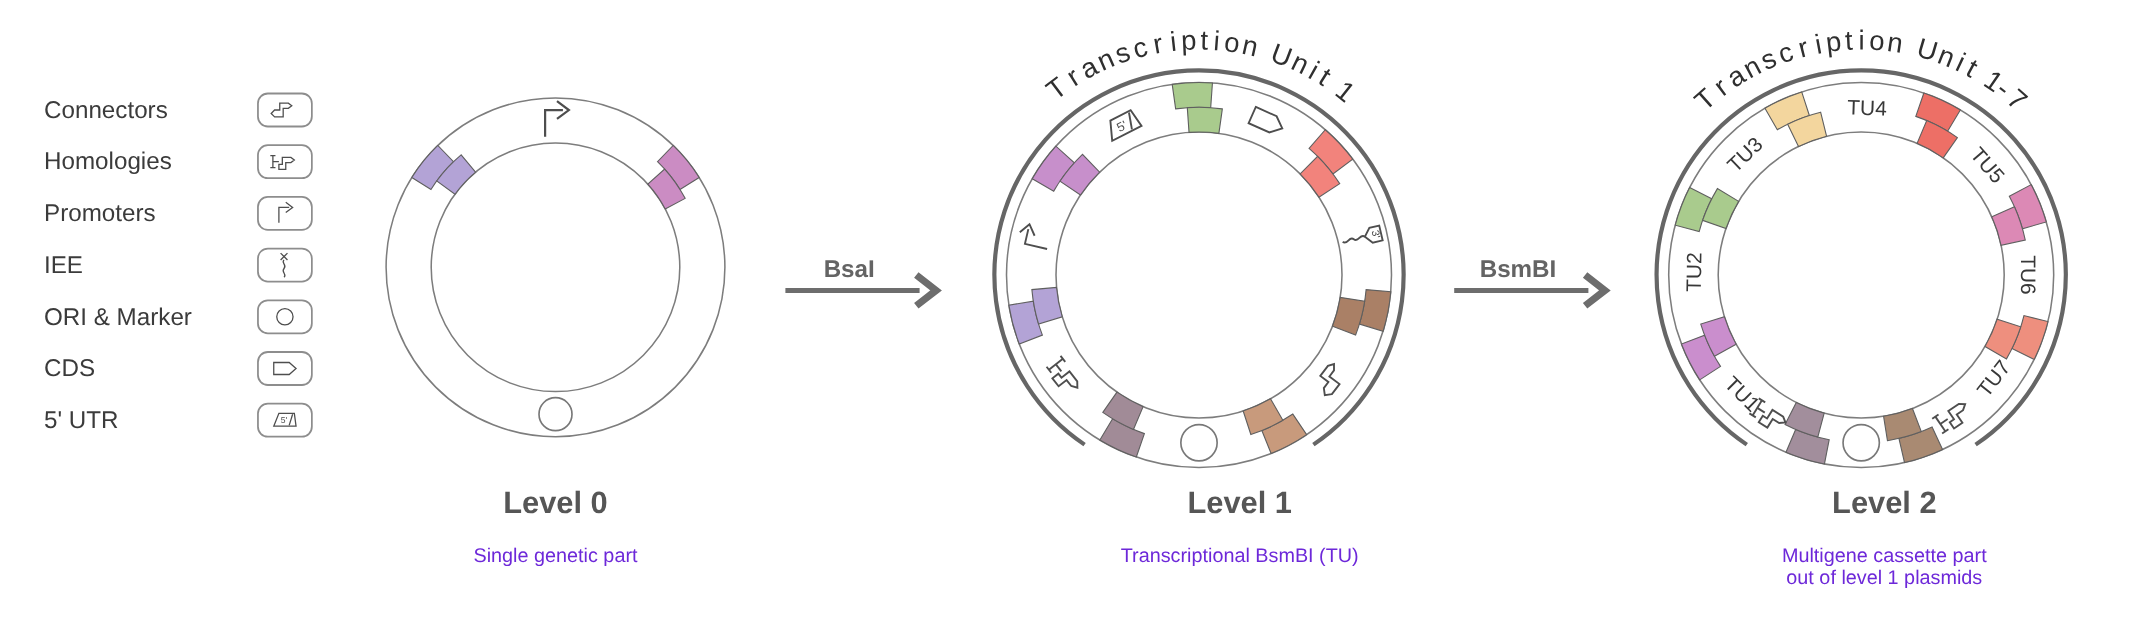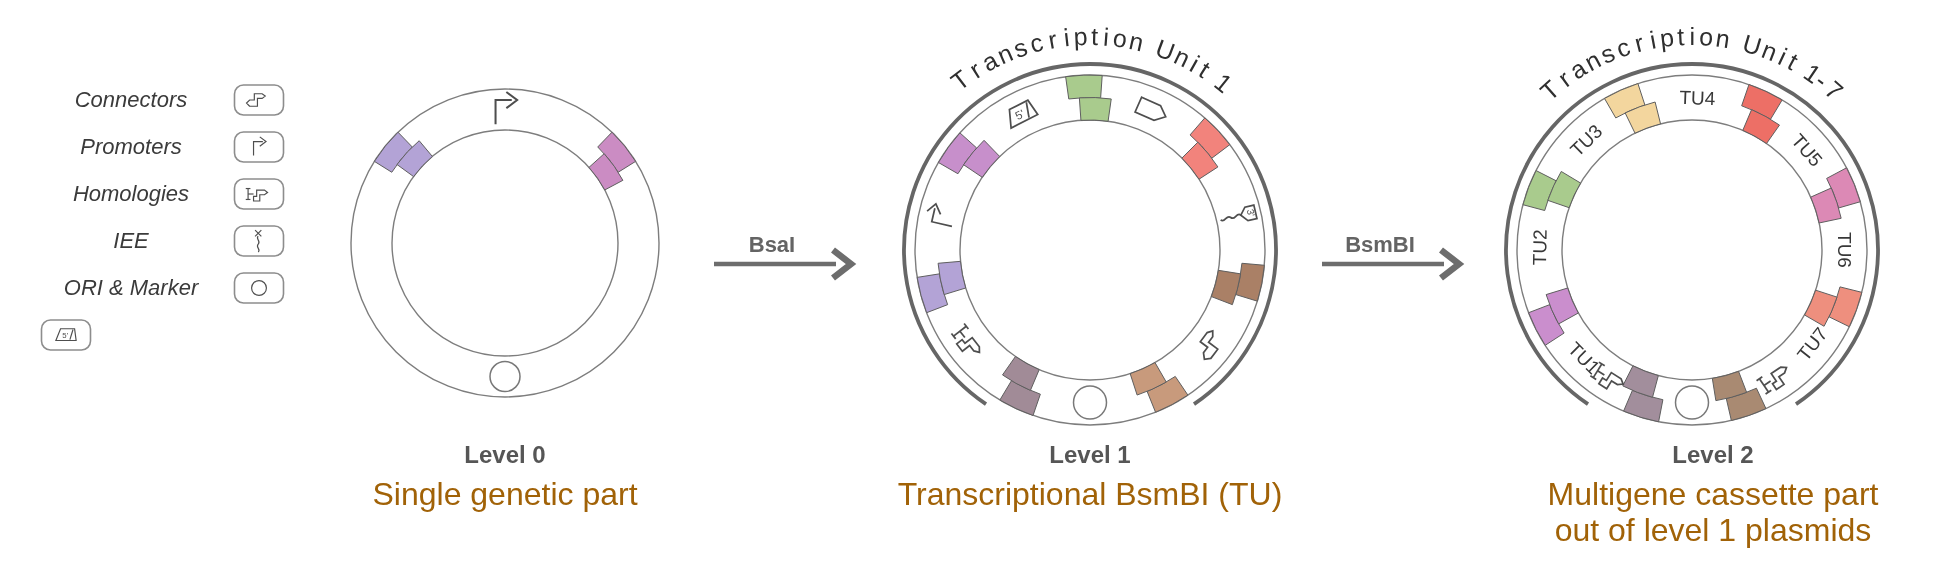--- a/index.html
+++ b/index.html
@@ -2,37 +2,37 @@
 <html><head>
 <meta charset="utf-8">
 <style>
   html,body{margin:0;padding:0;background:#ffffff;}
   body{width:1944px;height:565px;position:relative;overflow:hidden;
        font-family:"Liberation Sans",sans-serif;}
 
   
   .legend{position:absolute;left:40px;top:76px;}
   .legend-row{display:flex;align-items:center;height:47px;}
-  .legend-label{width:182px;text-align:center;font-size:22px;color:#3b3b3b;
-                margin-right:11px;white-space:nowrap;font-style:italic;}
+  .legend-label{width:182px;text-align:left;font-size:22px;color:#3b3b3b;
+                margin-right:11px;white-space:nowrap;}
   .legend-box{width:52px;height:34px;flex:0 0 auto;}
 
   
   .plasmid{position:absolute;}
   #plasmid-level0{left:305px;top:33px;}
   #plasmid-level1{left:878px;top:8px;}
   #plasmid-level2{left:1480px;top:8px;}
 
   
   .caption{position:absolute;width:440px;top:441px;text-align:center;}
   #caption-level0{left:285px;}
-  #caption-level1{left:870px;}
+  #caption-level1{left:907px;}
   #caption-level2{left:1493px;}
-  .caption-title{font-size:24px;font-weight:bold;color:#565656;margin-bottom:7px;}
-  .caption-line{font-size:32px;color:#a16207;line-height:1.13;}
+  .caption-title{font-size:28px;font-weight:bold;color:#565656;margin-bottom:22px;}
+  .caption-line{font-size:18px;color:#6d28d9;line-height:1.13;}
 
   
   .arrow{position:absolute;top:228px;}
   #arrow-0{left:710px;}
   #arrow-1{left:1318px;}
   .arrow-line{stroke:#6d6d6d;stroke-width:4.5;}
   .arrow-head{stroke:#6d6d6d;stroke-width:6.5;fill:none;}
   .arrow-label{font-size:22px;font-weight:bold;fill:#646464;}
 
   
@@ -52,63 +52,73 @@
     <div class="legend-row">
       <div class="legend-label">Connectors</div>
       <svg class="legend-box" viewBox="0 0 52 34">
         <rect x="1.5" y="2" width="49" height="30" rx="9" fill="none" stroke="#8d8d8d" stroke-width="1.6"></rect>
         <g transform="translate(26,17) scale(0.78) translate(-20,-20)" class="glyph">
           <path d="M8 28 L4 24 L8 20 H14 V12 H24 L28 15 L24 18 H18 V28 Z"></path>
         </g>
       </svg>
     </div>
     <div class="legend-row">
-      <div class="legend-label">Promoters</div>
-      <svg class="legend-box" viewBox="0 0 52 34">
-        <rect x="1.5" y="2" width="49" height="30" rx="9" fill="none" stroke="#8d8d8d" stroke-width="1.6"></rect>
-        <g transform="translate(26,17) scale(0.78) translate(-20,-20)" class="glyph">
-          <path d="M13 31 V13 H25"></path>
-          <path d="M21 7 L29 13 L21 19"></path>
-        </g>
-      </svg>
-    </div>
-    <div class="legend-row">
       <div class="legend-label">Homologies</div>
       <svg class="legend-box" viewBox="0 0 52 34">
         <rect x="1.5" y="2" width="49" height="30" rx="9" fill="none" stroke="#8d8d8d" stroke-width="1.6"></rect>
         <g transform="translate(26,17) scale(0.78) translate(-20,-20)" class="glyph">
           <path d="M6 13 V27"></path>
           <path d="M3 13 H9"></path>
           <path d="M3 27 H9"></path>
           <path d="M6 20 H13"></path>
           <path d="M13 23 H17 V15 H27 L31 18 L27 21 H21 V29 H13 Z"></path>
         </g>
       </svg>
     </div>
     <div class="legend-row">
+      <div class="legend-label">Promoters</div>
+      <svg class="legend-box" viewBox="0 0 52 34">
+        <rect x="1.5" y="2" width="49" height="30" rx="9" fill="none" stroke="#8d8d8d" stroke-width="1.6"></rect>
+        <g transform="translate(26,17) scale(0.78) translate(-20,-20)" class="glyph">
+          <path d="M13 31 V13 H25"></path>
+          <path d="M21 7 L29 13 L21 19"></path>
+        </g>
+      </svg>
+    </div>
+    <div class="legend-row">
       <div class="legend-label">IEE</div>
       <svg class="legend-box" viewBox="0 0 52 34">
         <rect x="1.5" y="2" width="49" height="30" rx="9" fill="none" stroke="#8d8d8d" stroke-width="1.6"></rect>
         <g transform="translate(26,17) scale(0.78) translate(-20,-20)" class="glyph">
           <path d="M15 6 L23 14"></path>
           <path d="M23 6 L15 14"></path>
           <path d="M19 14 C15 17 23 20 19 24 C15 28 23 31 19 34"></path>
         </g>
       </svg>
     </div>
     <div class="legend-row">
       <div class="legend-label">ORI &amp; Marker</div>
       <svg class="legend-box" viewBox="0 0 52 34">
         <rect x="1.5" y="2" width="49" height="30" rx="9" fill="none" stroke="#8d8d8d" stroke-width="1.6"></rect>
         <g transform="translate(26,17) scale(0.78) translate(-20,-20)" class="glyph">
           <circle cx="20" cy="20" r="9.5"></circle>
         </g>
       </svg>
     </div>
     <div class="legend-row">
+      <div class="legend-label">CDS</div>
+      <svg class="legend-box" viewBox="0 0 52 34">
+        <rect x="1.5" y="2" width="49" height="30" rx="9" fill="none" stroke="#8d8d8d" stroke-width="1.6"></rect>
+        <g transform="translate(26,17) scale(0.78) translate(-20,-20)" class="glyph">
+          <path d="M7 13 H25 L33 20 L25 27 H7 Z"></path>
+        </g>
+      </svg>
+    </div>
+    <div class="legend-row">
+      <div class="legend-label">5' UTR</div>
       <svg class="legend-box" viewBox="0 0 52 34">
         <rect x="1.5" y="2" width="49" height="30" rx="9" fill="none" stroke="#8d8d8d" stroke-width="1.6"></rect>
         <g transform="translate(26,17) scale(0.78) translate(-20,-20)" class="glyph">
           <path d="M7 27 L13 12 H31 L33 27 Z"></path>
           <path d="M29 13 L25 26"></path>
           <text x="19" y="23.5" text-anchor="middle" font-size="10" class="glyph-text">5'</text>
         </g>
       </svg>
     </div>
   </div>

